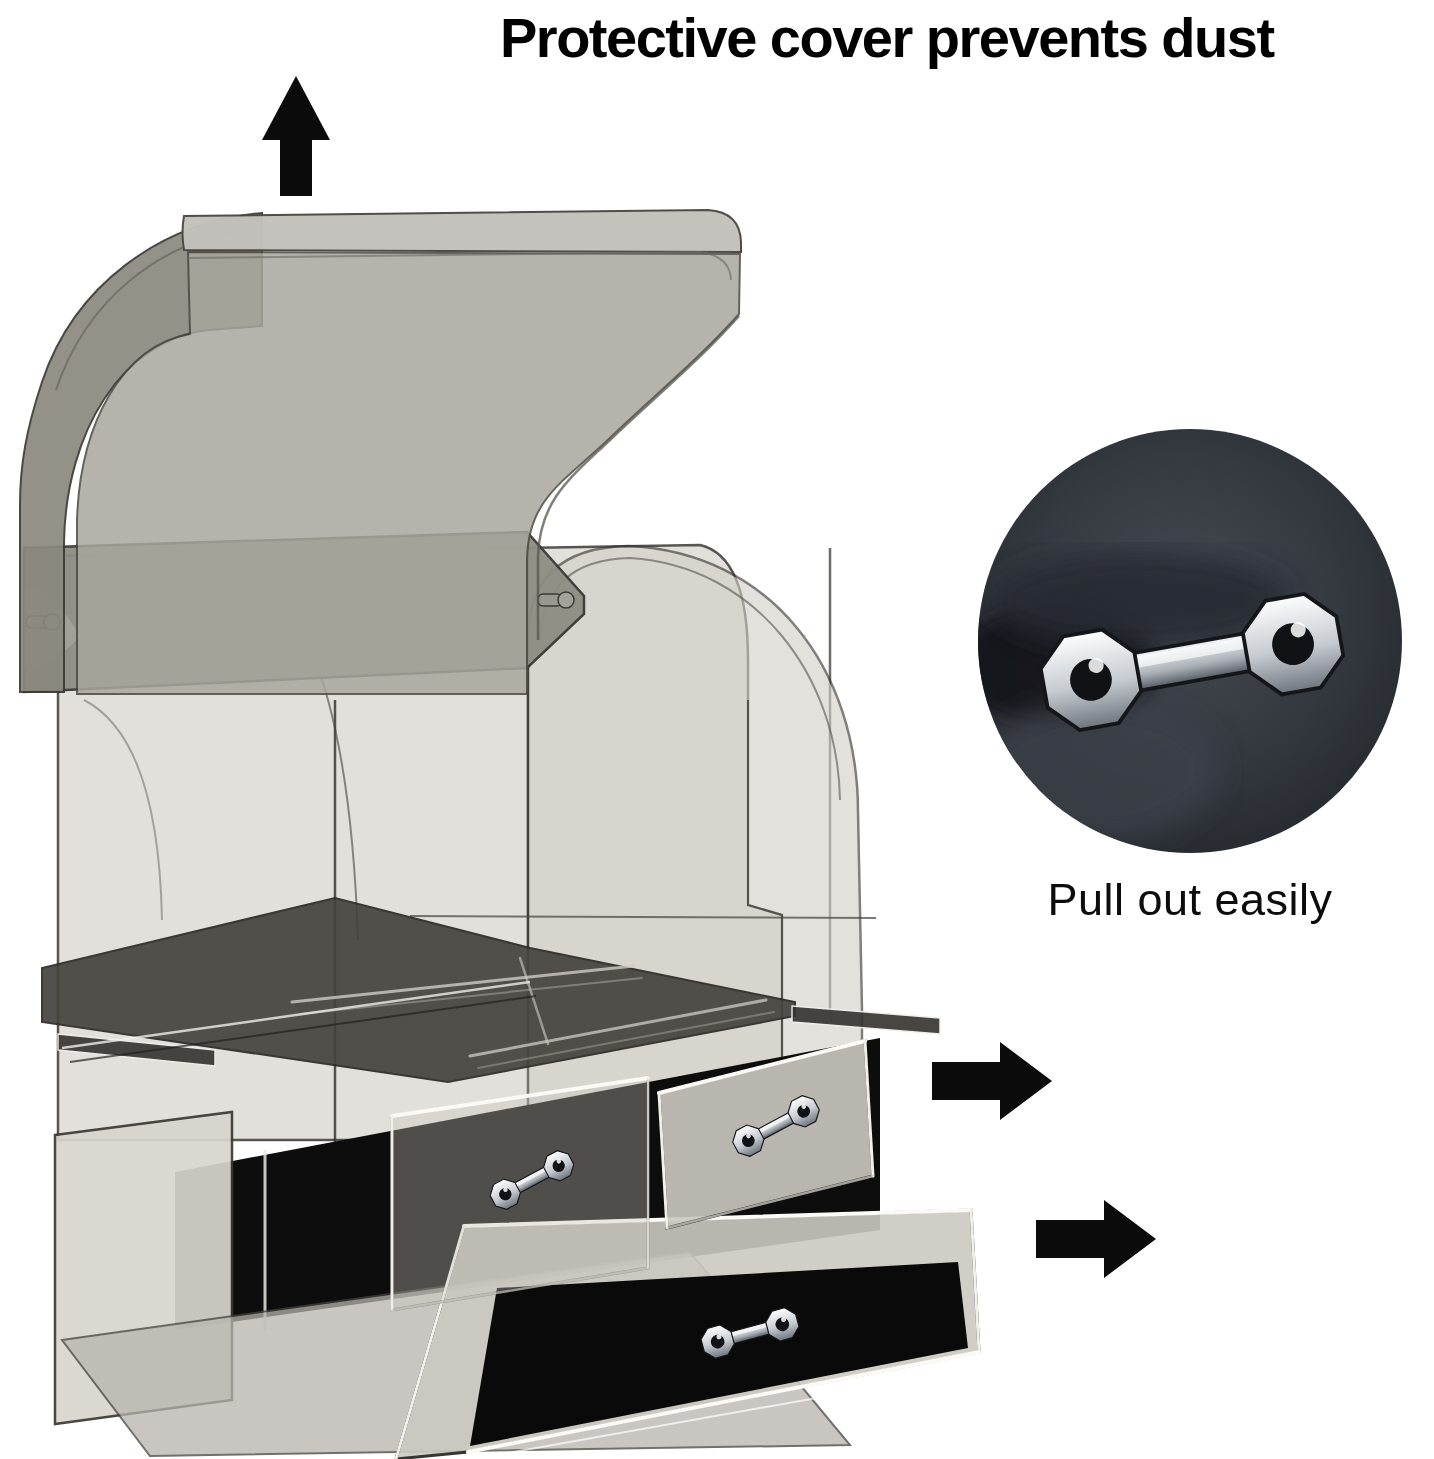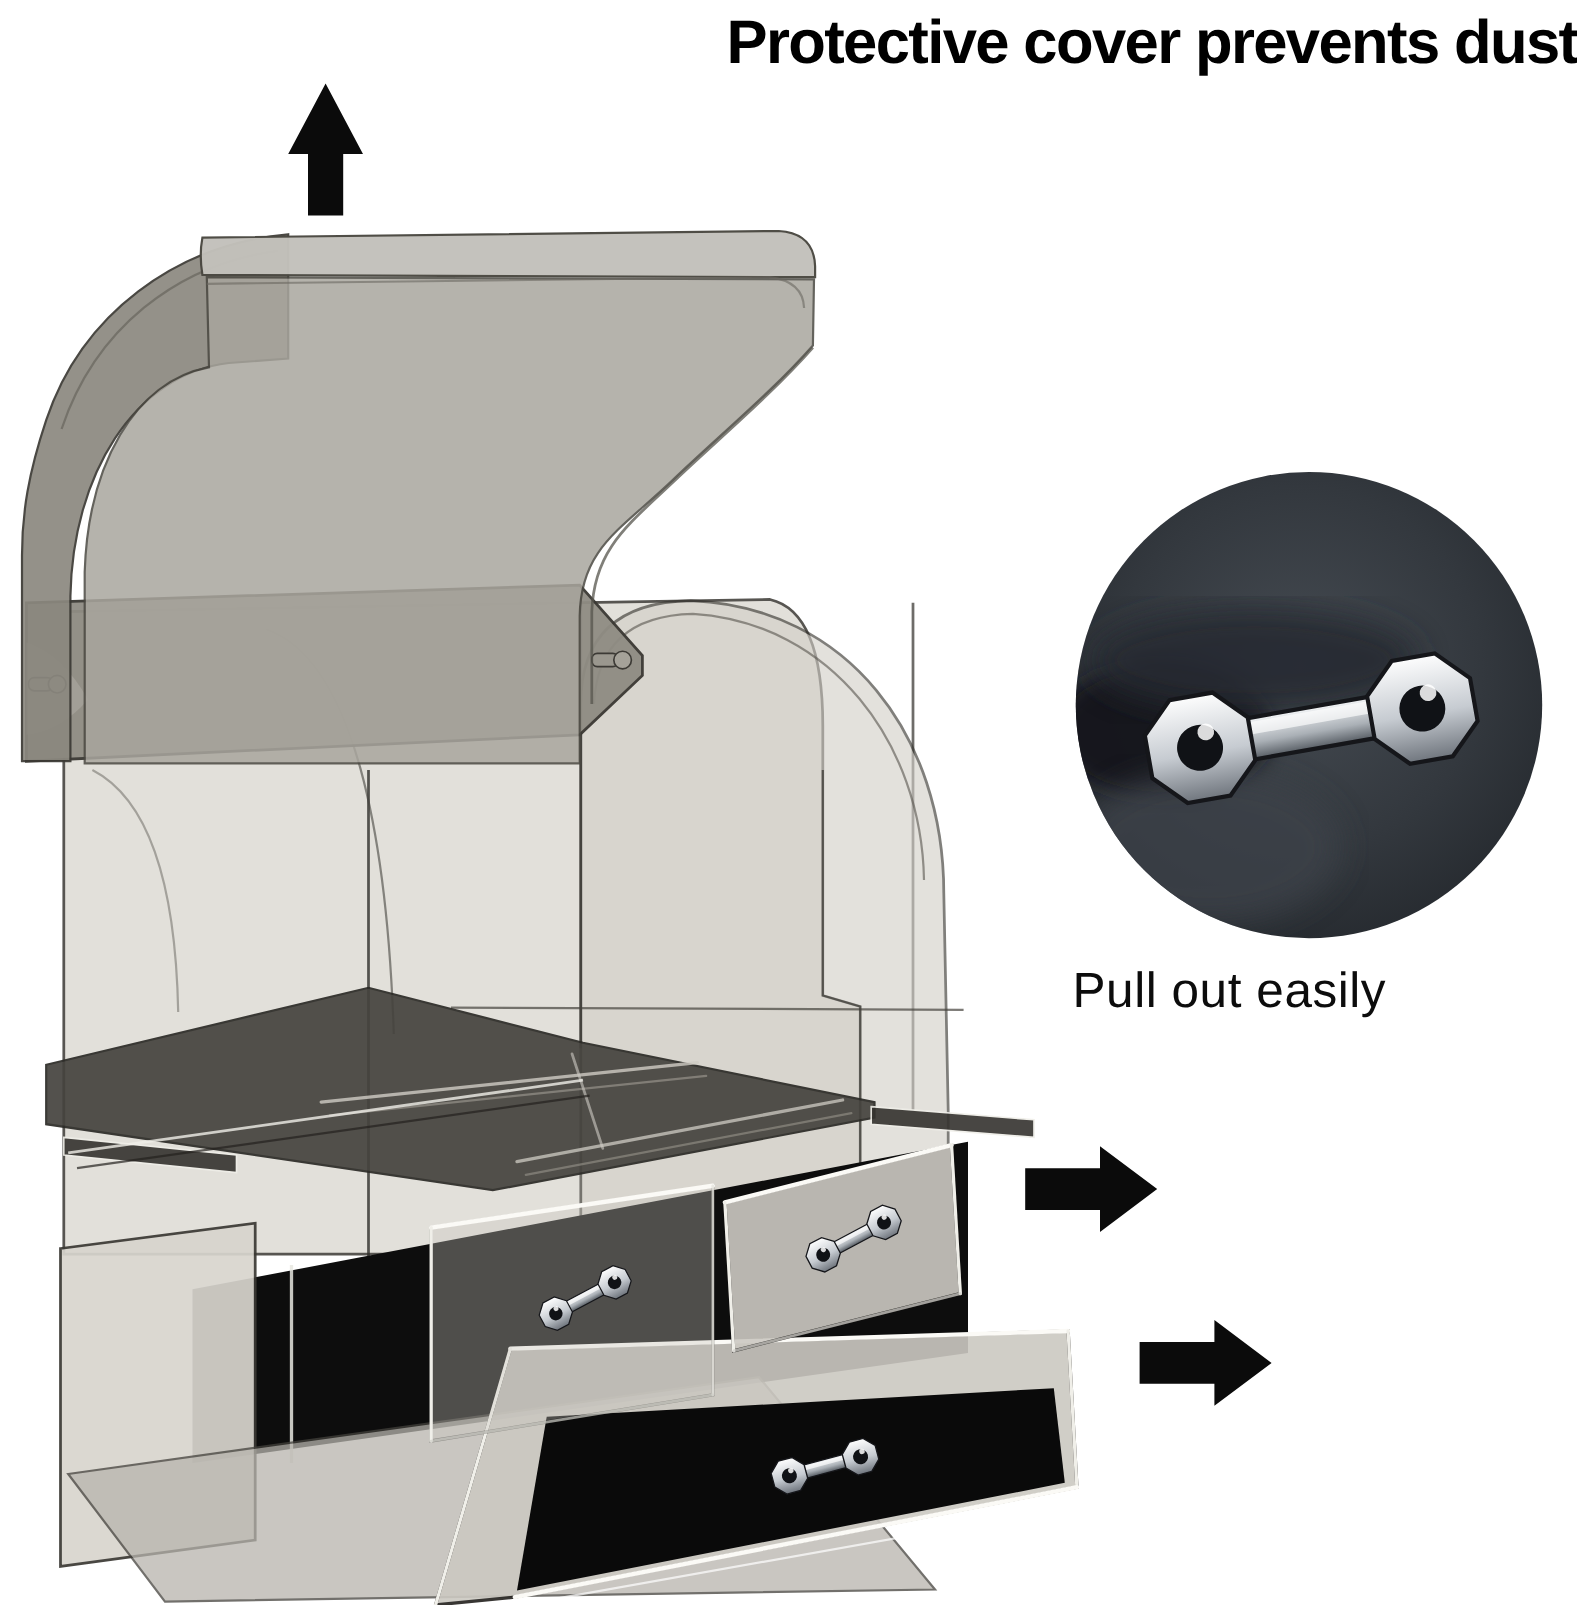--- a/index.html
+++ b/index.html
@@ -1,26 +1,26 @@
 <!DOCTYPE html>
 <html><head>
 <meta charset="utf-8">
 <style>
   html,body{margin:0;padding:0;}
   body{width:1434px;height:1459px;background:#ffffff;font-family:"Liberation Sans",sans-serif;overflow:hidden;}
   .stage{position:relative;width:1434px;height:1459px;background:#ffffff;}
   .headline{
     position:absolute;left:500px;top:0px;width:934px;
-    text-align:right;color:#000;
+    text-align:left;color:#000;
     font-weight:700;font-size:56px;letter-spacing:-1.5px;line-height:75px;
   }
   .headline .hl-line{display:block;white-space:nowrap;}
   .caption{
     position:absolute;left:975px;top:874px;width:430px;
-    text-align:left;color:#0c0c0c;
+    text-align:center;color:#0c0c0c;
     font-weight:400;font-size:45px;letter-spacing:0.5px;
   }
   svg{position:absolute;left:0;top:0;}
 </style>
 </head>
 <body>
 
 <div class="stage">
 
   <svg width="1434" height="1459" viewBox="0 0 1434 1459">

